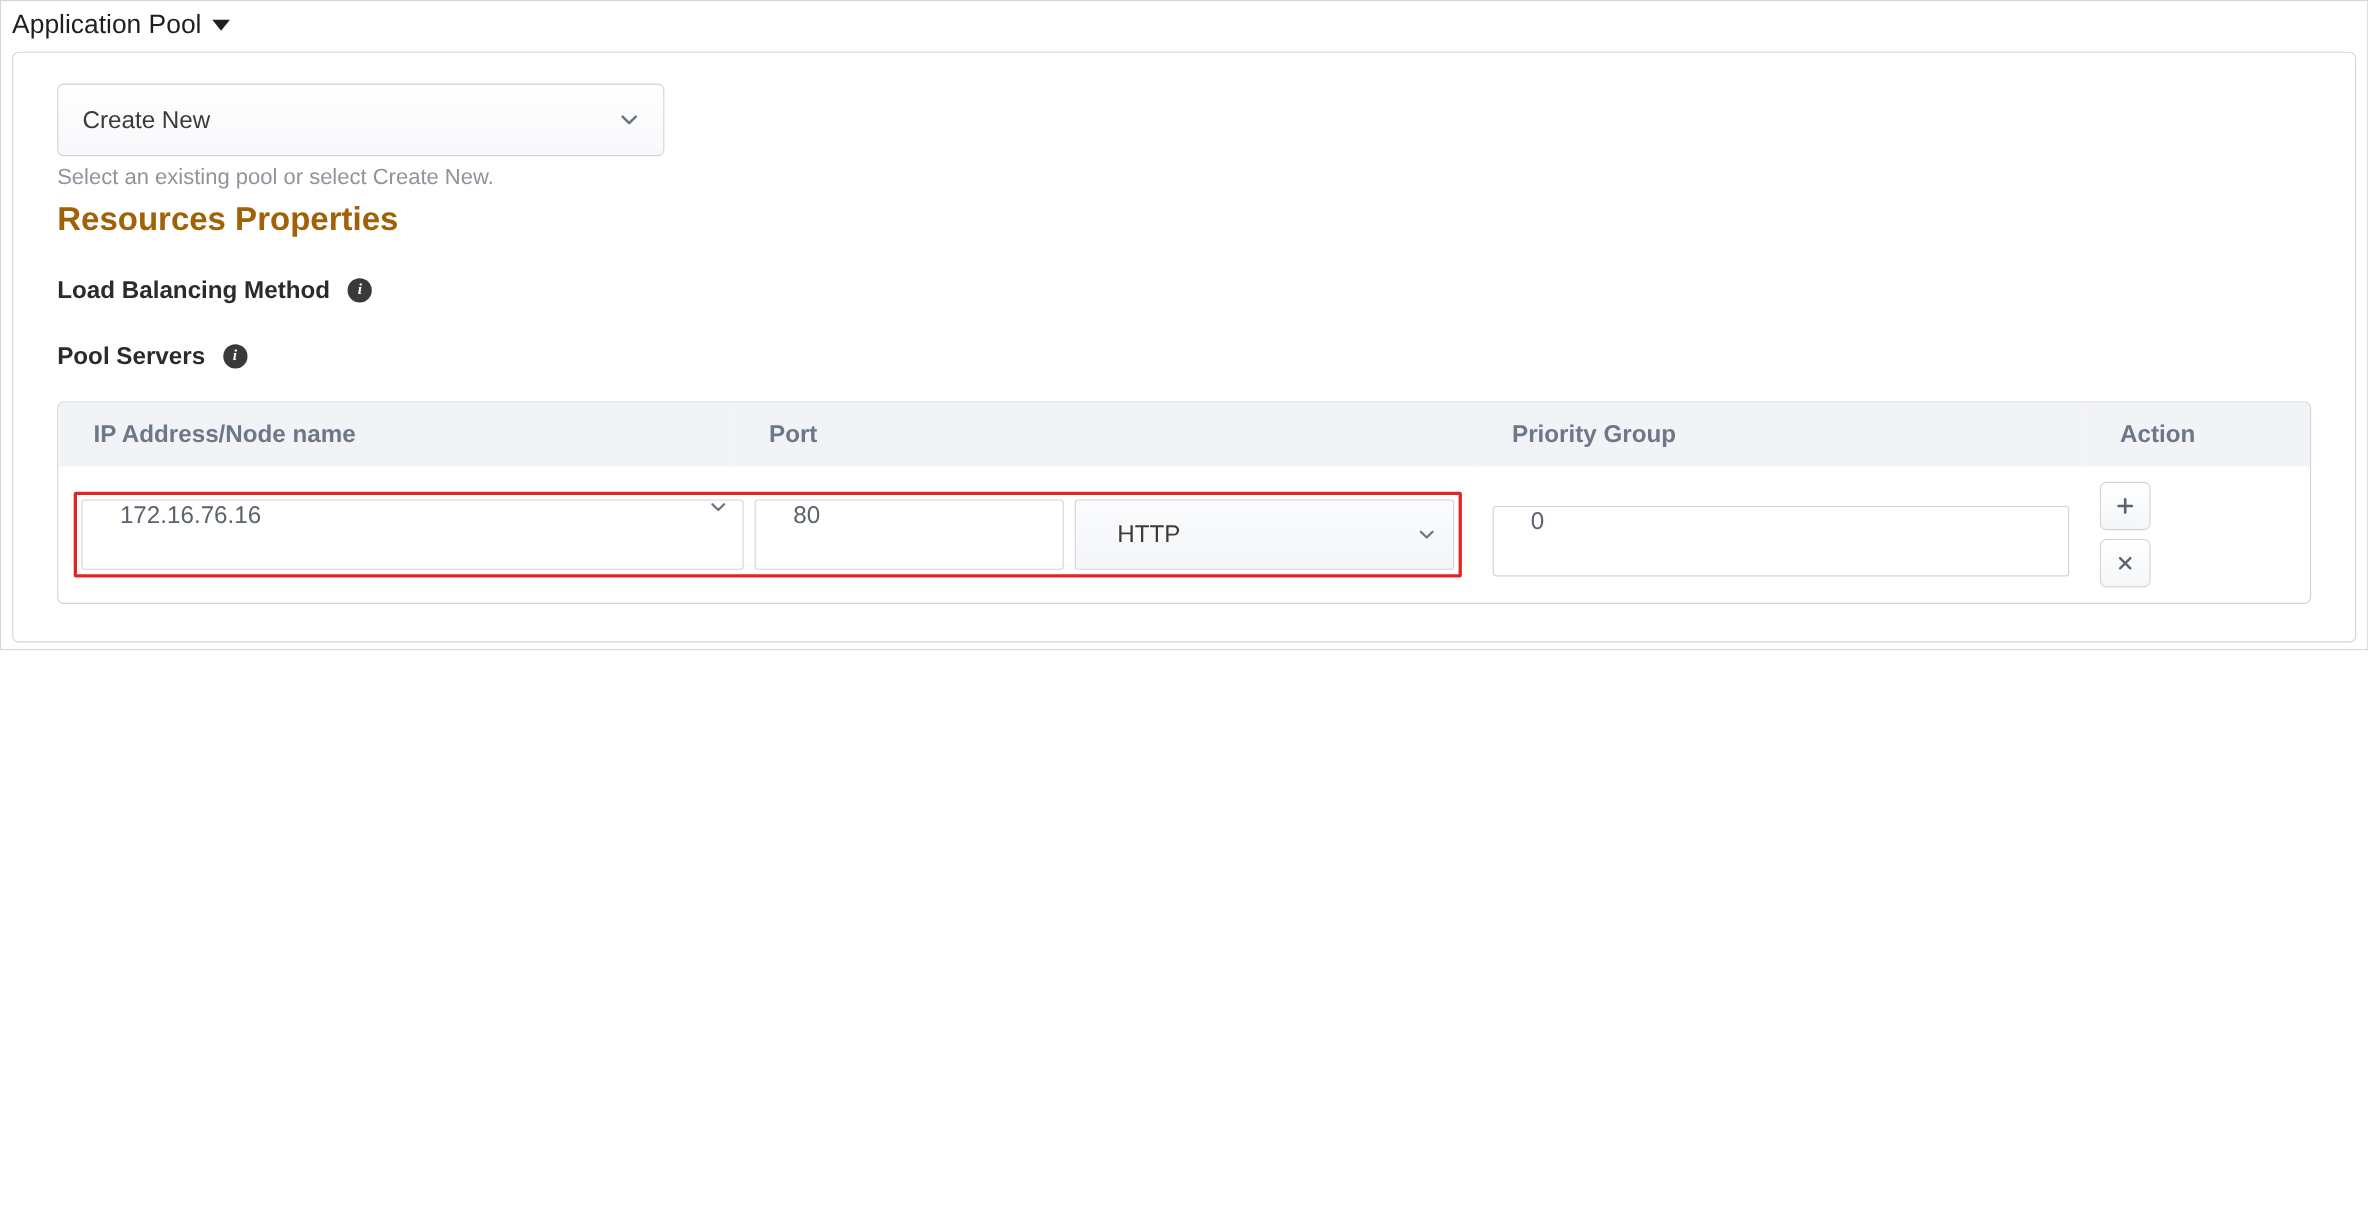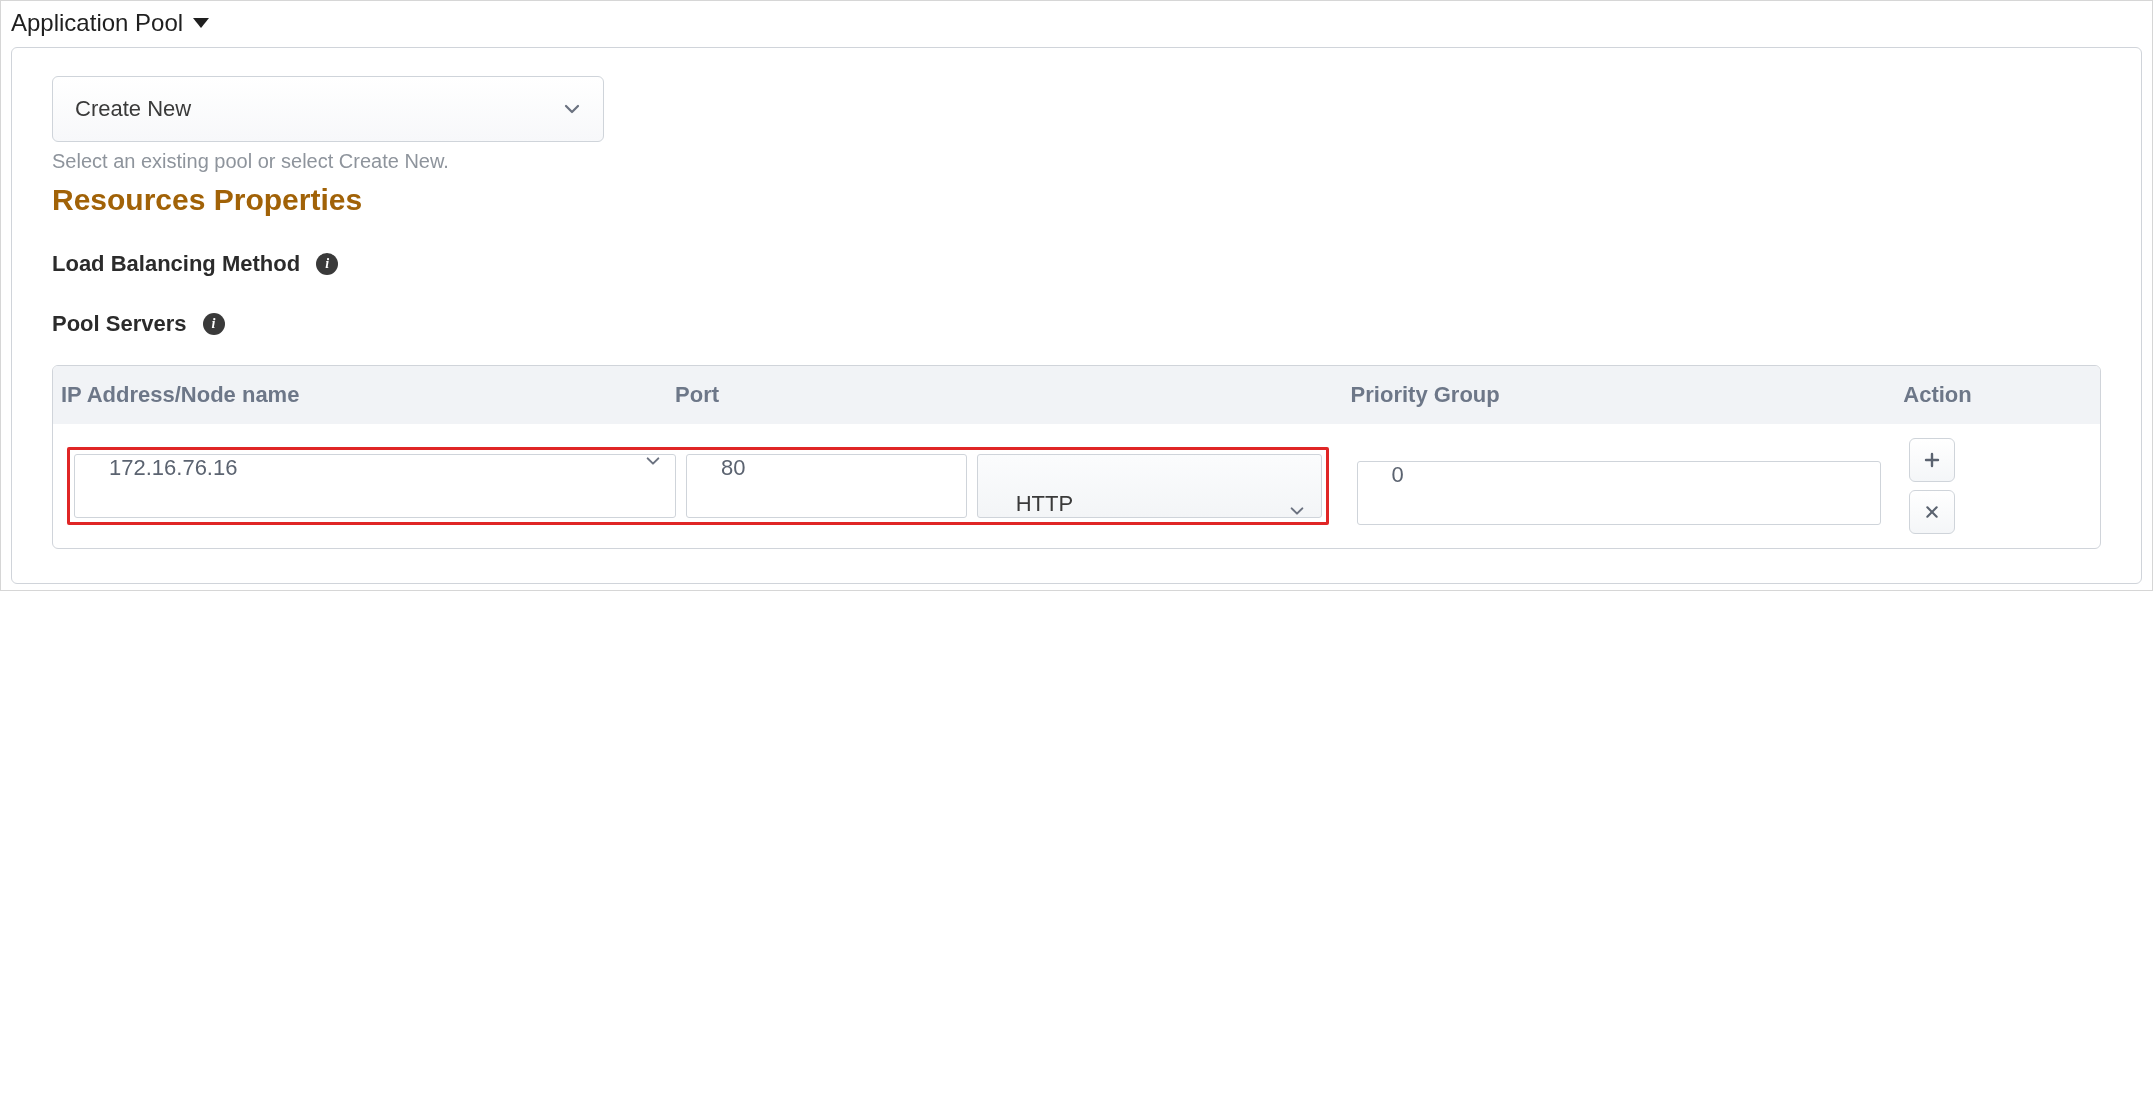--- a/index.html
+++ b/index.html
@@ -111,21 +111,21 @@
     border-radius: 6px;
     overflow: hidden;
   }
   table { width: 100%; border-collapse: collapse; }
   thead { background: #f1f3f6; }
   th {
     text-align: left;
     font-size: 22px;
     font-weight: 700;
     color: #6d7788;
-    padding: 16px 8px;
+    padding: 16px 32px;
   }
   td { padding: 14px; vertical-align: middle; }
 
   
   .highlight {
     border: 3px solid #e02626;
     padding: 4px;
     border-radius: 2px;
     display: flex;
     align-items: center;
@@ -158,21 +158,21 @@
   .tab-input .chev {
     width: 44px;
     display: flex;
     align-items: center;
     justify-content: center;
   }
 
   
   .tab-select {
     display: inline-flex;
-    align-items: flex-end;
+    align-items: center;
     height: 64px;
     border: 1px solid #cfd4da;
     border-radius: 3px;
     overflow: hidden;
     background: linear-gradient(#fbfcfd,#f3f5f7);
   }
   .tab-select .blue-tab { width: 16px; background: #5f87e6; }
   .tab-select .text {
     flex: 1 1 auto;
     display: flex;

